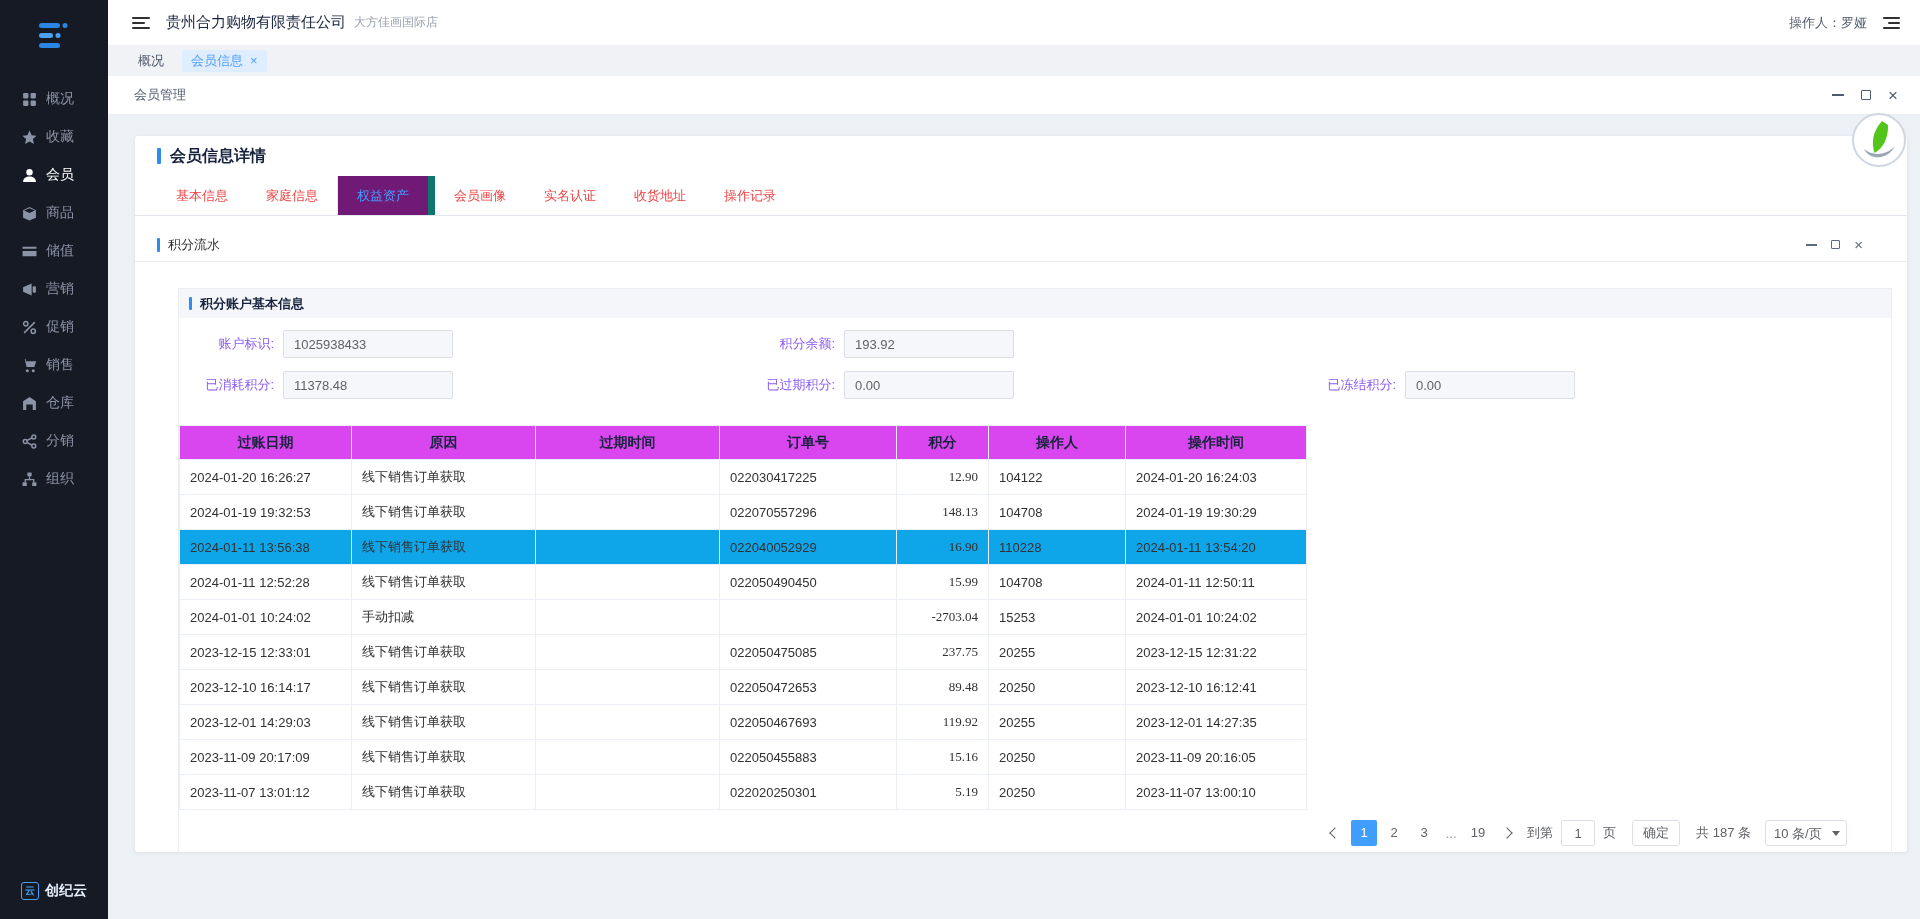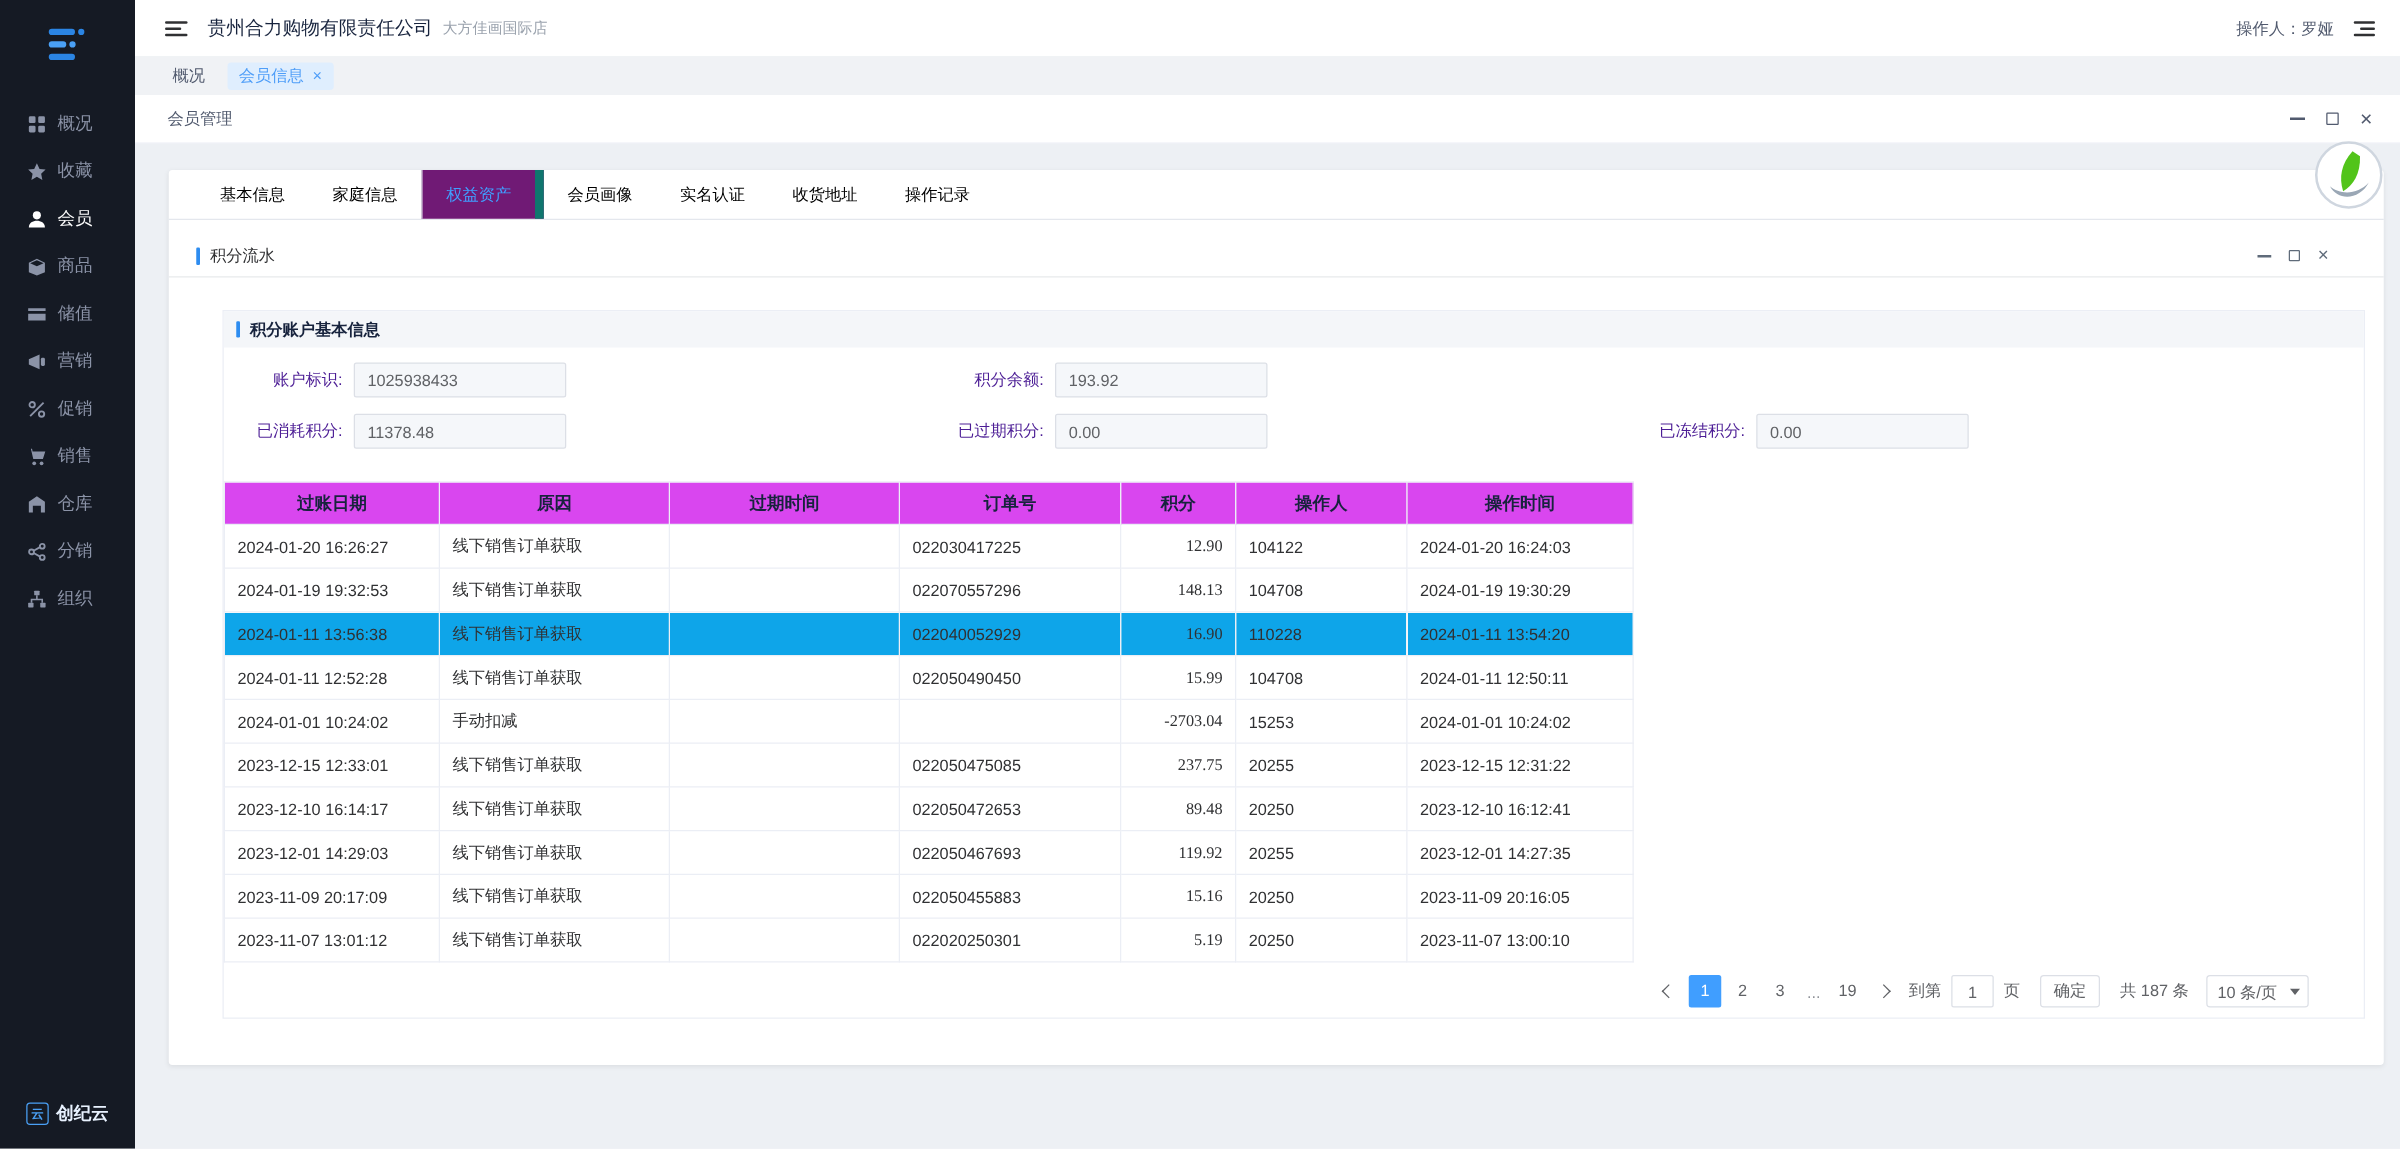--- a/index.html
+++ b/index.html
@@ -48,42 +48,42 @@
   .content { flex:1; background:#edf0f4; padding:21px 13px 0 27px; }
 
   .float-logo { position:absolute; top:112px; right:13px; z-index:9; width:56px; height:56px; }
 
   .card { background:#fff; height:716px; border-radius:3px; box-shadow:0 1px 4px rgba(0,0,0,.07); }
   .card-title-row { height:40px; display:flex; align-items:center; padding-left:22px; }
   .bar-blue { width:4px; height:16px; background:#2d8cf0; border-radius:1px; margin-right:9px; }
   .card-title { font-size:16px; font-weight:bold; color:#17233d; }
 
   .card-tabs { display:flex; padding-left:22px; border-bottom:1px solid #e4e7ed; height:40px; }
-  .ctab { padding:0 19px; line-height:39px; font-size:13px; color:#000000; cursor:pointer; }
+  .ctab { padding:0 19px; line-height:39px; font-size:13px; color:#ef4444; cursor:pointer; }
   .ctab.active { color:#409eff; border-left:1px solid #e4e7ed; border-right:7px solid #0f766e; background:#701a75; }
 
   .panel-header { height:34px; margin-top:12px; display:flex; align-items:center; padding:0 44px 0 22px; border-bottom:1px solid #e8eaec; }
   .bar-blue-sm { width:3px; height:14px; background:#2d8cf0; border-radius:1px; margin-right:8px; }
   .panel-title { font-size:13px; color:#303133; }
   .panel-controls { margin-left:auto; display:flex; align-items:center; gap:14px; color:#5f6b7a; }
   .panel-controls .ico-min { width:11px; }
   .panel-controls .ico-max { width:9px; height:9px; }
   .panel-controls .ico-close { font-size:15px; }
 
   .panel-body { padding:26px 15px 0 43px; }
   .inner-box { border:1px solid #ebeef5; padding-bottom:8px; }
 
   .section-strip { height:29px; background:#f4f6f9; display:flex; align-items:center; padding-left:10px; }
   .bar-blue-xs { width:3px; height:13px; background:#2d8cf0; border-radius:1px; margin-right:8px; }
   .section-title { font-size:13px; font-weight:bold; color:#17233d; }
 
   .form { padding:12px 0 4px 0; }
   .form-row { display:flex; margin-bottom:13px; }
   .form-col { width:561px; display:flex; align-items:center; }
-  .form-label { width:104px; text-align:right; color:#4c1d95; font-size:13px; padding-right:9px; white-space:nowrap; }
+  .form-label { width:104px; text-align:right; color:#8b5cf6; font-size:13px; padding-right:9px; white-space:nowrap; }
   .form-input { width:170px; height:28px; background:#f5f7fa; border:1px solid #dcdfe6; border-radius:2px; padding:0 10px; font-size:13px; color:#606266; font-family:inherit; outline:none; }
 
   table.points { width:1127px; border-collapse:collapse; margin-top:9px; font-size:13px; color:#303133; table-layout:fixed; }
   table.points th { background:#d946ef; height:34px; border:1px solid #ebeef5; font-weight:bold; text-align:center; font-size:14px; color:#17233d; }
   table.points td { height:35px; border:1px solid #ebeef5; padding:0 10px; overflow:hidden; white-space:nowrap; }
   table.points td.num { text-align:right;font-family:Liberation Serif, serif; }
   table.points tr.hl td { background:#0ea5e9; }
 
   .pagination { display:flex; align-items:center; justify-content:flex-end; margin-top:10px; padding-right:44px; font-size:13px; color:#606266; gap:4px; }
   .pg-arrow { width:24px; height:26px; display:flex; align-items:center; justify-content:center; cursor:pointer; }
@@ -242,20 +242,24 @@
 
   <svg class="float-logo" viewBox="0 0 56 56">
     <circle cx="28" cy="28" r="26" fill="#ffffff" stroke="#cfd6df" stroke-width="2"></circle>
     <path d="M31 9 C 22 19, 20 30, 23.5 41 C 31.5 36.5, 37.5 27, 37 13 Z" fill="#52c41a"></path>
     <path d="M13 37 C 21 44, 35 44, 44 34 C 37 48, 19 49, 13 37 Z" fill="#9aa7b5"></path>
   </svg>
 
   <div class="content">
     <div class="card">
 
+      <div class="card-title-row">
+        <span class="bar-blue"></span>
+        <span class="card-title">会员信息详情</span>
+      </div>
 
       <div class="card-tabs">
         <span class="ctab">基本信息</span>
         <span class="ctab">家庭信息</span>
         <span class="ctab active">权益资产</span>
         <span class="ctab">会员画像</span>
         <span class="ctab">实名认证</span>
         <span class="ctab">收货地址</span>
         <span class="ctab">操作记录</span>
       </div>

